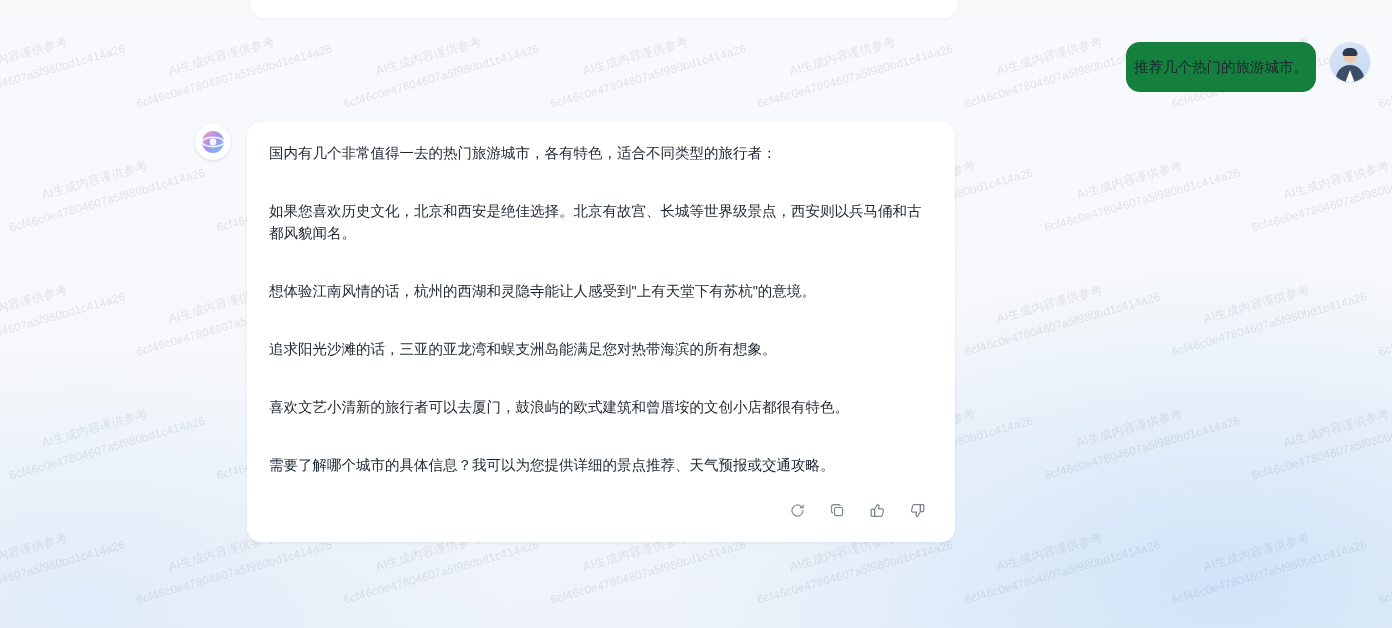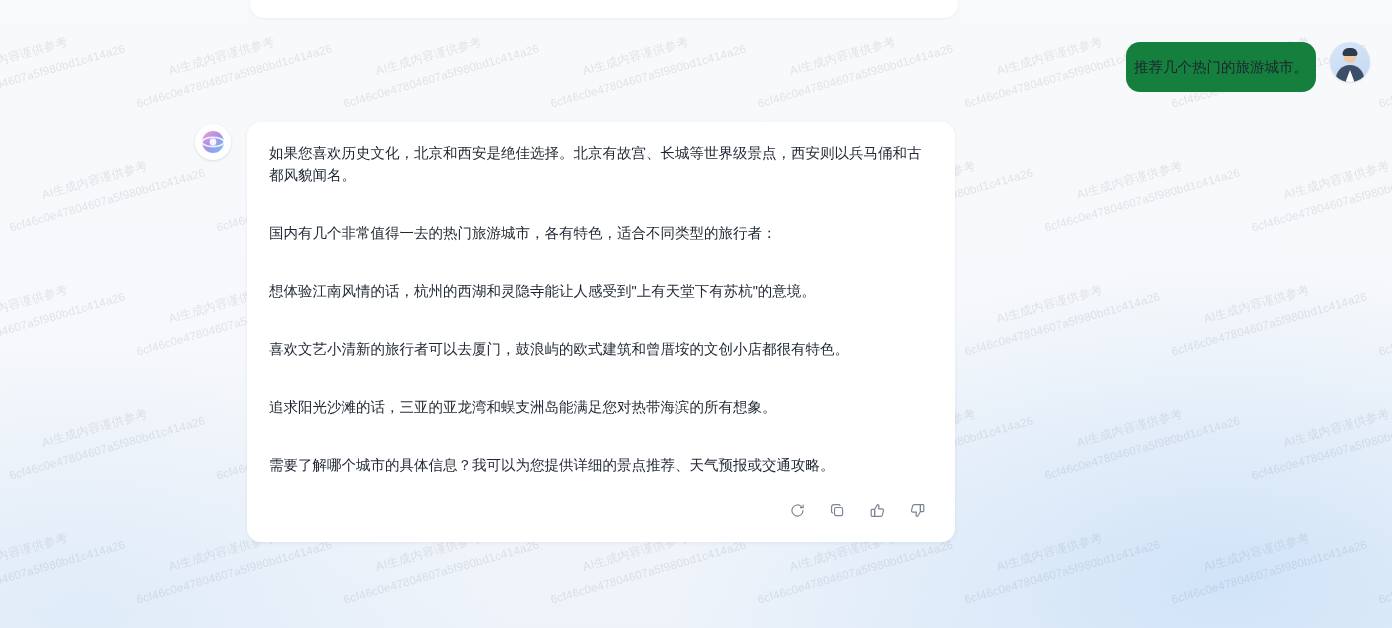--- a/index.html
+++ b/index.html
@@ -292,25 +292,25 @@
             <stop offset="100%" stop-color="#6ec4f0"></stop>
           </linearGradient>
         </defs>
         <circle cx="13" cy="13" r="11" fill="url(#g1)"></circle>
         <ellipse cx="13" cy="13" rx="11" ry="4.6" fill="none" stroke="#ffffff" stroke-width="1.6" opacity="0.85"></ellipse>
         <circle cx="13" cy="13" r="3.4" fill="#ffffff" opacity="0.9"></circle>
       </svg>
     </div>
 
     <div class="assistant-bubble">
+      <p>国内有几个非常值得一去的热门旅游城市，各有特色，适合不同类型的旅行者：</p>
       <p>如果您喜欢历史文化，北京和西安是绝佳选择。北京有故宫、长城等世界级景点，西安则以兵马俑和古都风貌闻名。</p>
-      <p>国内有几个非常值得一去的热门旅游城市，各有特色，适合不同类型的旅行者：</p>
       <p>想体验江南风情的话，杭州的西湖和灵隐寺能让人感受到"上有天堂下有苏杭"的意境。</p>
+      <p>追求阳光沙滩的话，三亚的亚龙湾和蜈支洲岛能满足您对热带海滨的所有想象。</p>
       <p>喜欢文艺小清新的旅行者可以去厦门，鼓浪屿的欧式建筑和曾厝垵的文创小店都很有特色。</p>
-      <p>追求阳光沙滩的话，三亚的亚龙湾和蜈支洲岛能满足您对热带海滨的所有想象。</p>
       <p>需要了解哪个城市的具体信息？我可以为您提供详细的景点推荐、天气预报或交通攻略。</p>
 
       <div class="msg-actions">
         <div class="act" title="">
           <svg width="17" height="17" viewBox="0 0 20 20" fill="none" stroke="currentColor" stroke-width="1.4" stroke-linecap="round" stroke-linejoin="round">
             <path d="M16.5 10a6.5 6.5 0 1 1-1.9-4.6"></path>
             <path d="M16.6 3.6v3.1h-3.1"></path>
           </svg>
         </div>
         <div class="act" title="">

